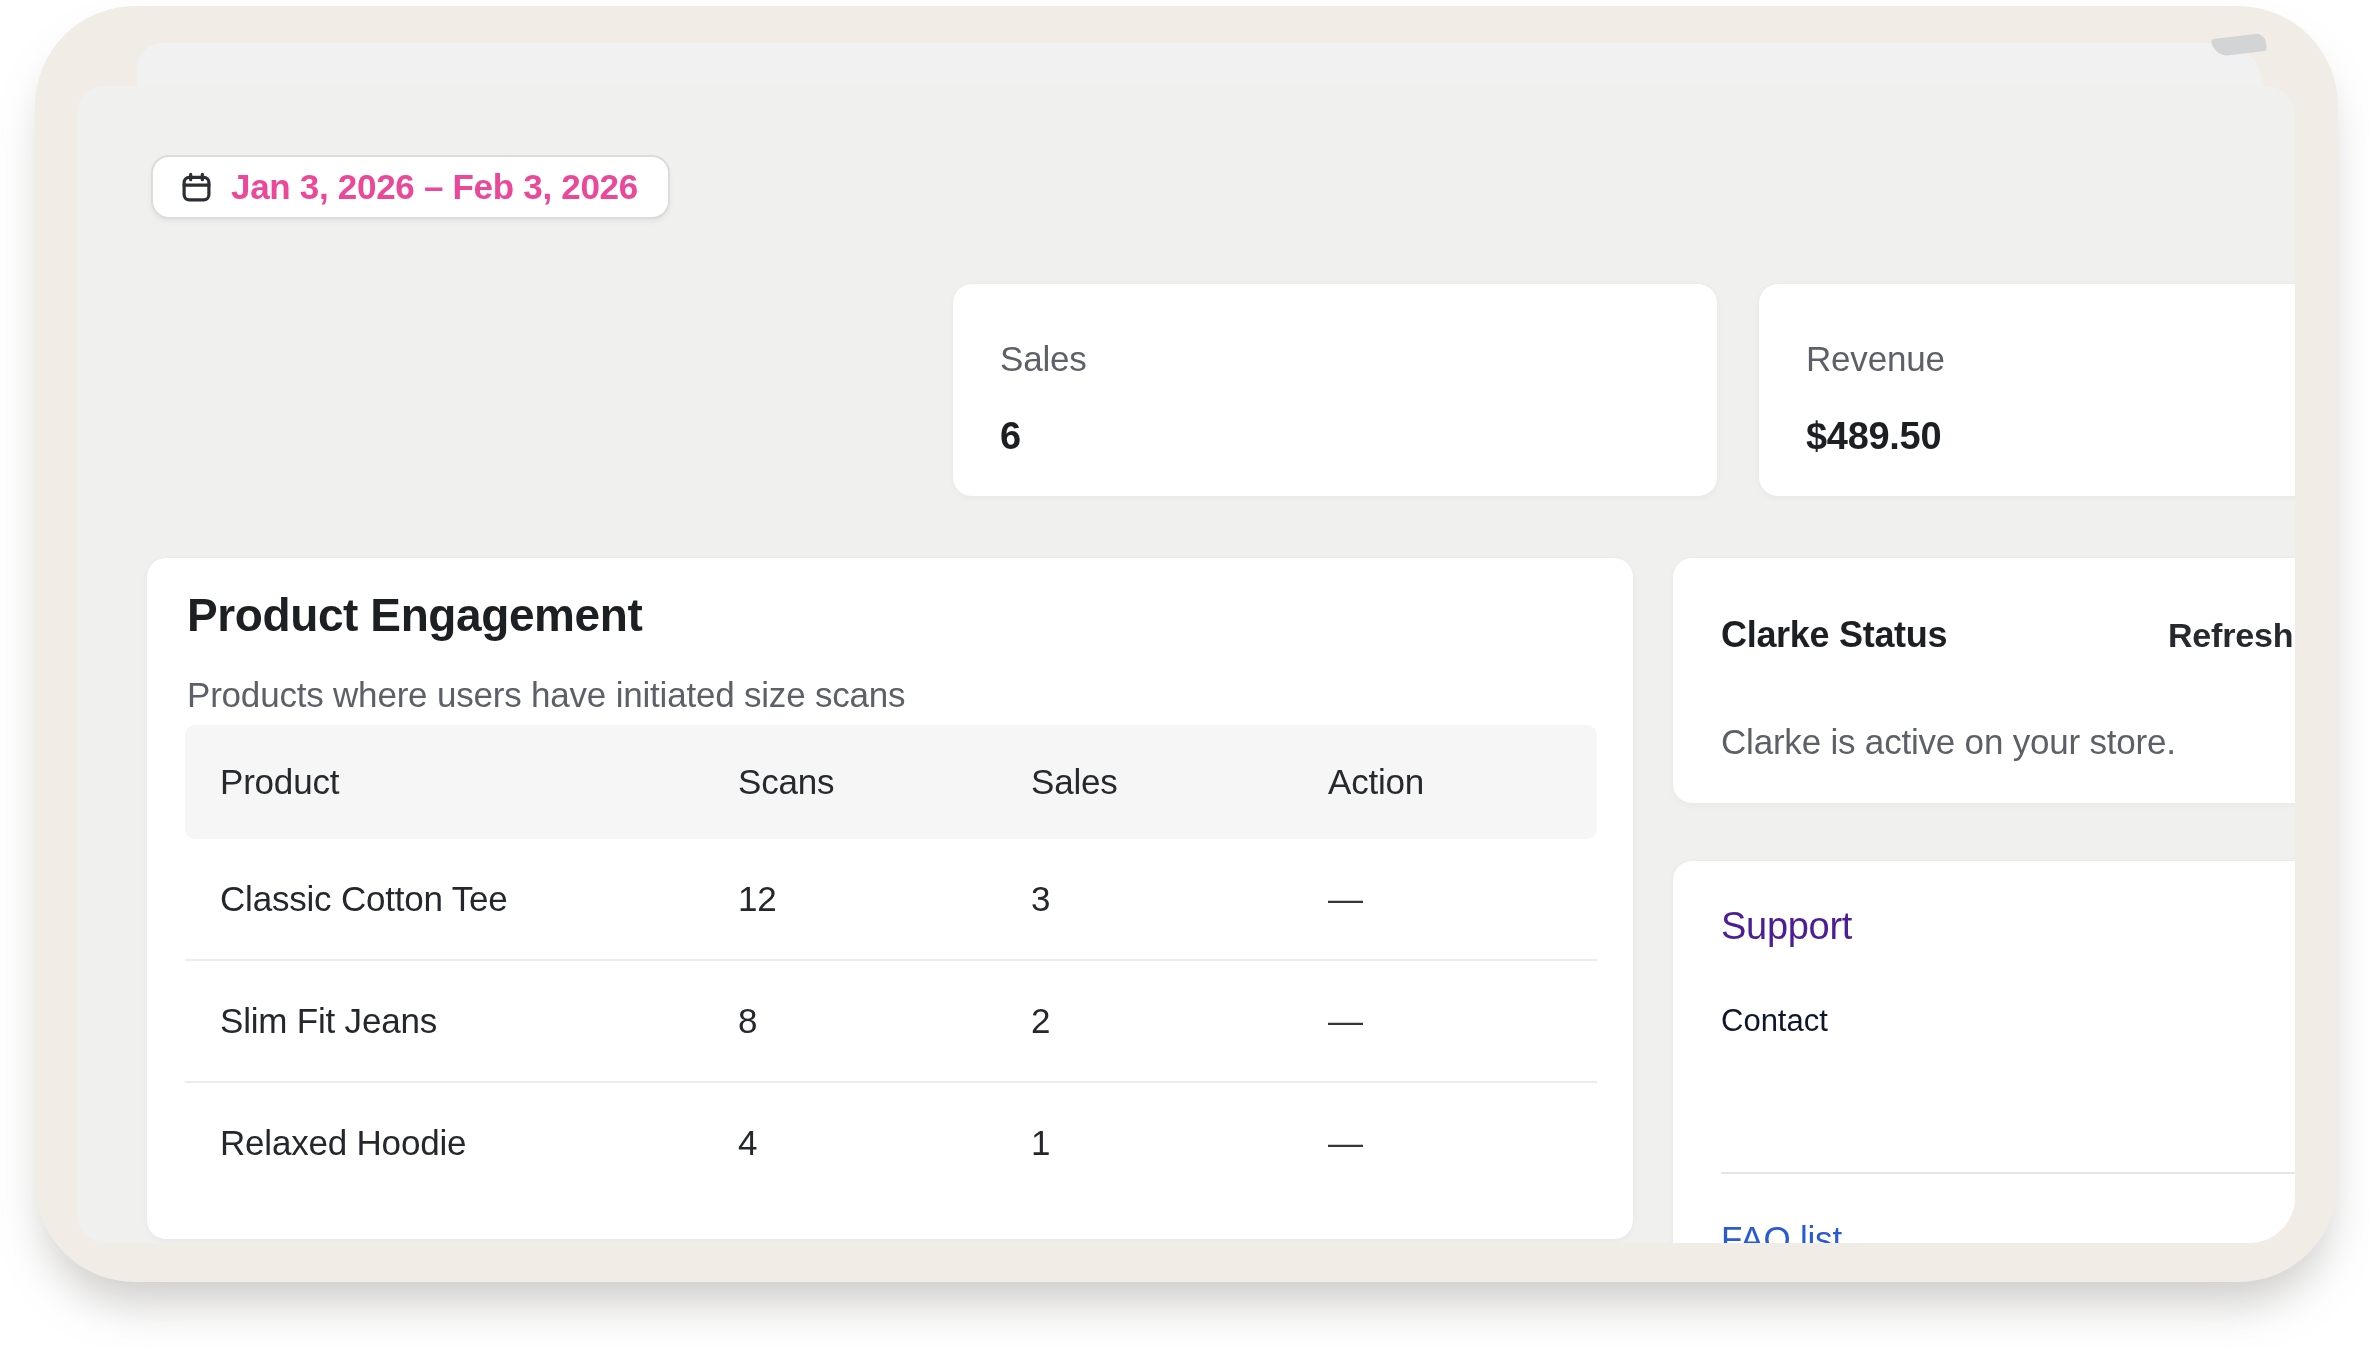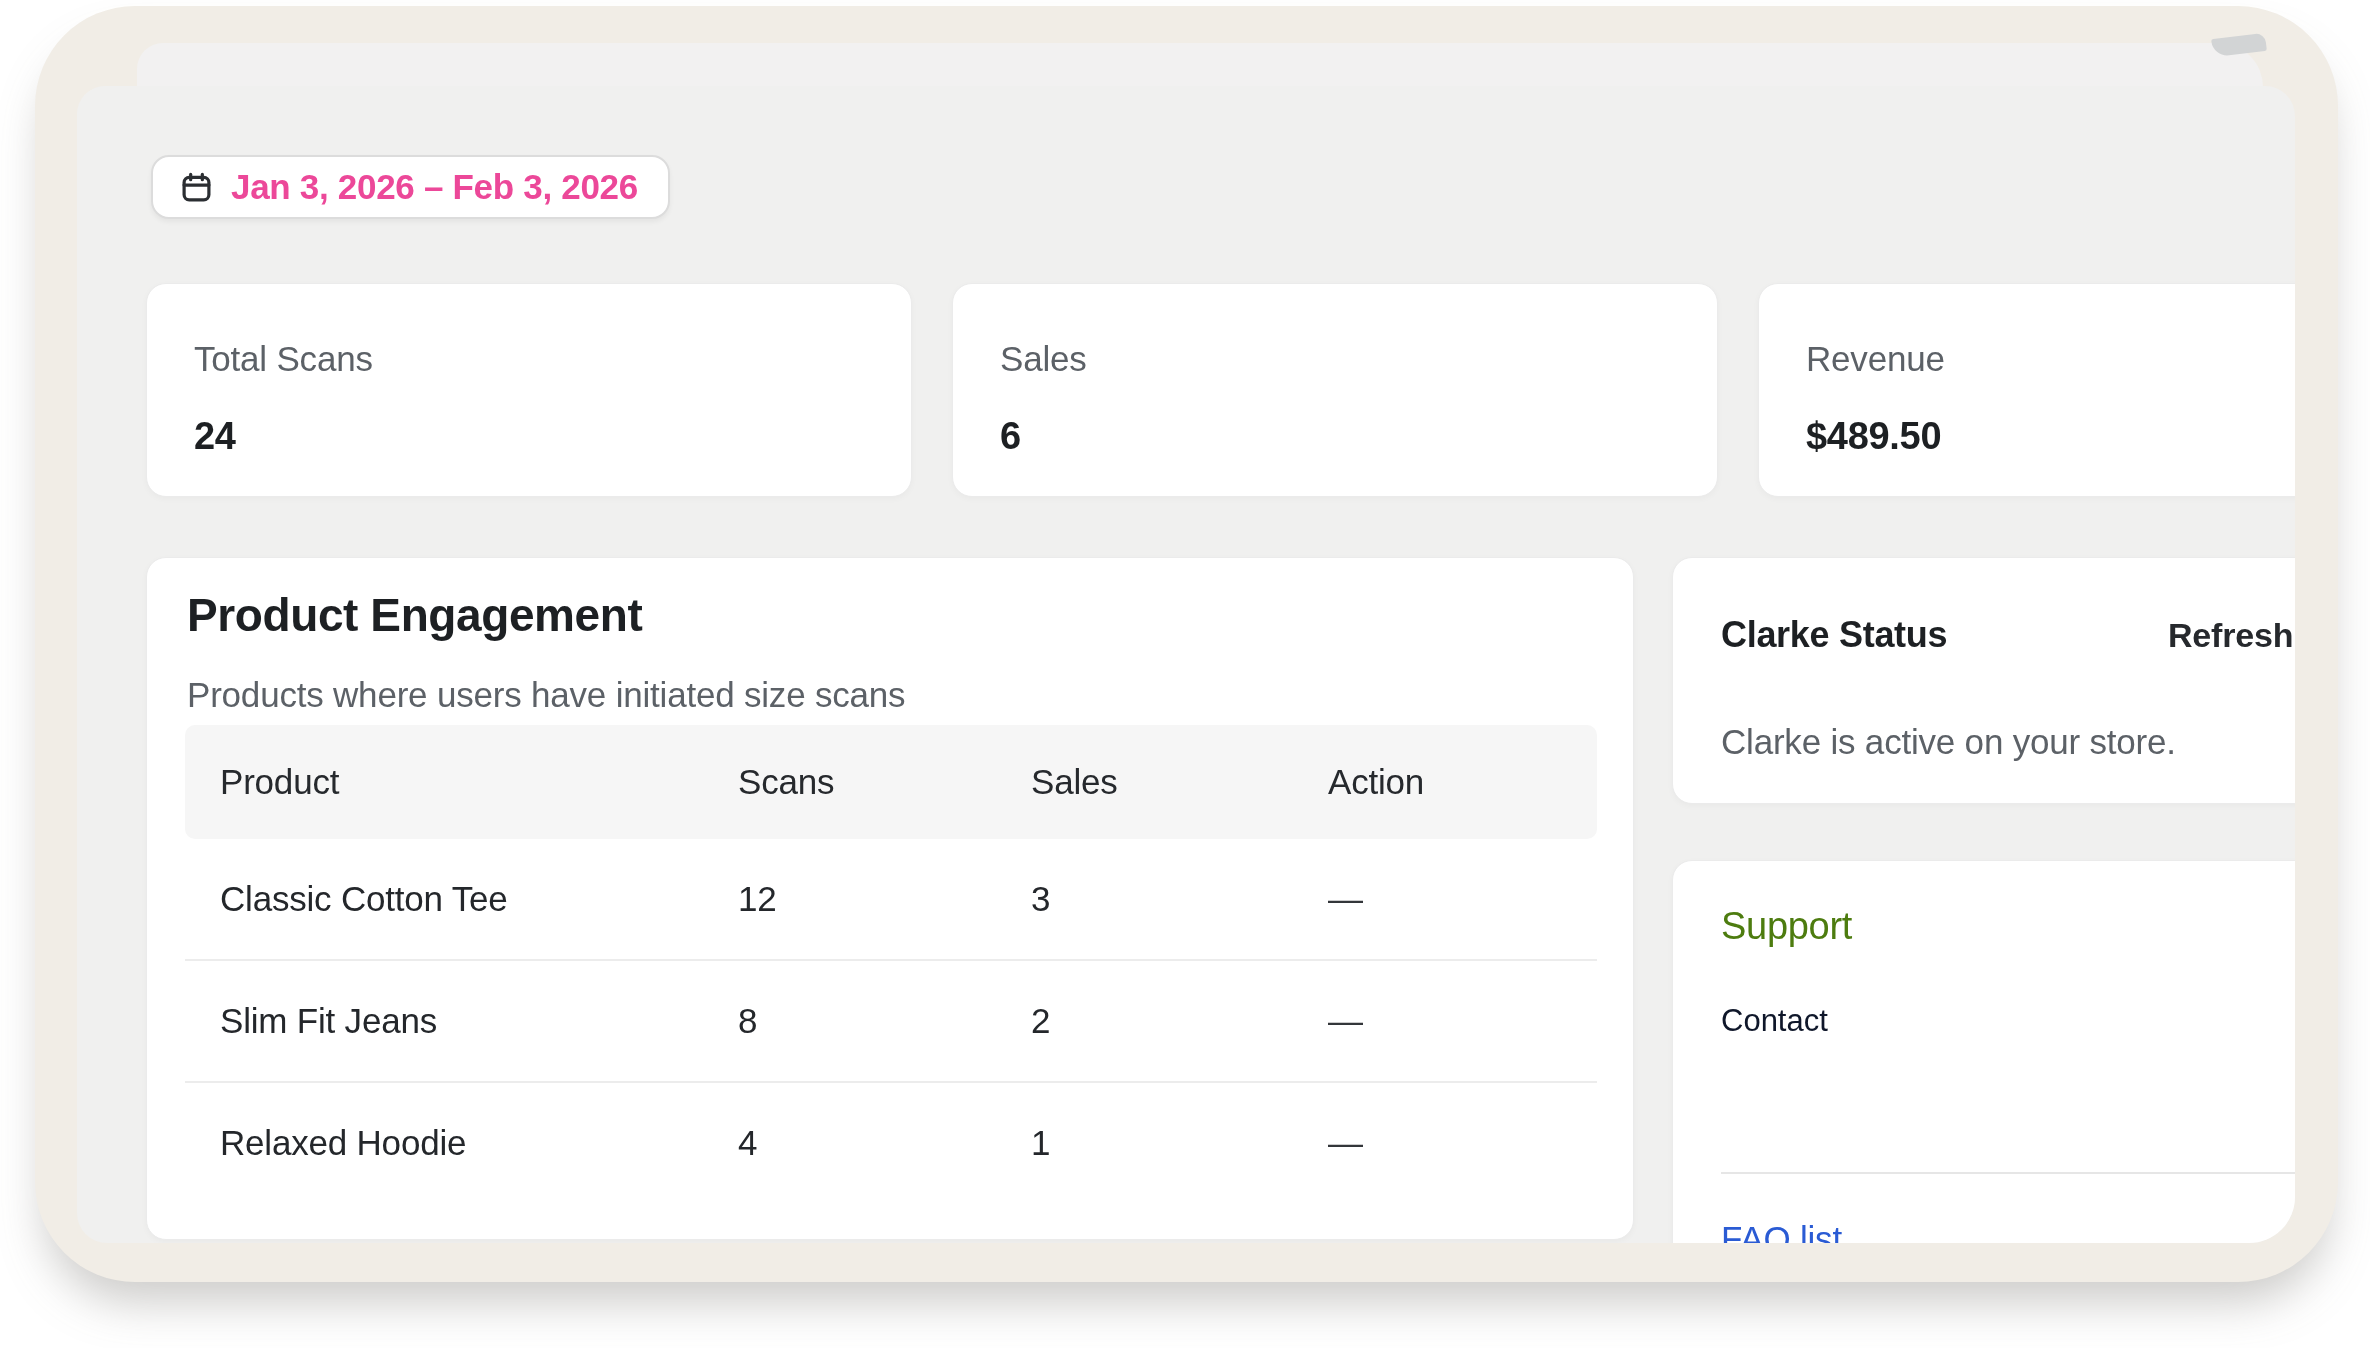--- a/index.html
+++ b/index.html
@@ -66,21 +66,21 @@
   .cell.first{padding-left:35px;}
   .cell.dash{color:#33363a;}
 
   
   .status-card{left:1526px;top:471px;width:847px;height:247px;}
   .status-title{position:absolute;left:48px;top:56px;font-size:36px;font-weight:700;color:#1d2023;letter-spacing:-0.3px;}
   .refresh-btn{position:absolute;left:495px;top:58px;font-size:34px;font-weight:700;color:#26292d;background:none;border:none;padding:0;cursor:pointer;letter-spacing:-0.2px;font-family:inherit;}
   .status-body{position:absolute;left:48px;top:164px;font-size:35px;color:#5c6167;letter-spacing:-0.2px;}
 
   .support-card{left:1526px;top:774px;width:847px;height:540px;}
-  .support-title{position:absolute;left:48px;top:44px;font-size:38px;font-weight:500;color:#4d7c0f;letter-spacing:-0.3px;}
+  .support-title{position:absolute;left:48px;top:44px;font-size:38px;font-weight:500;color:#4c1d95;letter-spacing:-0.3px;}
   .support-contact{position:absolute;left:48px;top:142px;font-size:31px;color:#0f172a;}
   .support-link{font-size:35px;color:#2a5bd4;text-decoration:none;letter-spacing:-0.2px;}
   .support-email{position:absolute;left:48px;top:218px;}
   .support-divider{position:absolute;left:48px;top:311px;width:748px;border-top:2px solid #e6e6e6;}
   .support-faq{position:absolute;left:48px;top:358px;}
 </style>
 </head>
 <body>
 
 <div class="stage">
@@ -97,24 +97,20 @@
           <svg viewBox="0 0 24 24" width="35" height="35" fill="none" stroke="#2b2e32" stroke-width="2.2" stroke-linecap="round" stroke-linejoin="round">
             <rect x="3.5" y="5" width="17" height="15.5" rx="3.5"></rect>
             <line x1="3.5" y1="10.3" x2="20.5" y2="10.3"></line>
             <line x1="8" y1="3" x2="8" y2="6.6"></line>
             <line x1="16" y1="3" x2="16" y2="6.6"></line>
           </svg>
         </span>
         <span class="label">Jan 3, 2026 – Feb 3, 2026</span>
       </button>
 
-      <div class="card stat-card" style="left:0;">
-        <div class="stat-label">Total Scans</div>
-        <div class="stat-value">24</div>
-      </div>
       <div class="card stat-card" style="left:806px;">
         <div class="stat-label">Sales</div>
         <div class="stat-value">6</div>
       </div>
       <div class="card stat-card" style="left:1612px;">
         <div class="stat-label">Revenue</div>
         <div class="stat-value">$489.50</div>
       </div>
 
       <div class="card pe-card">

